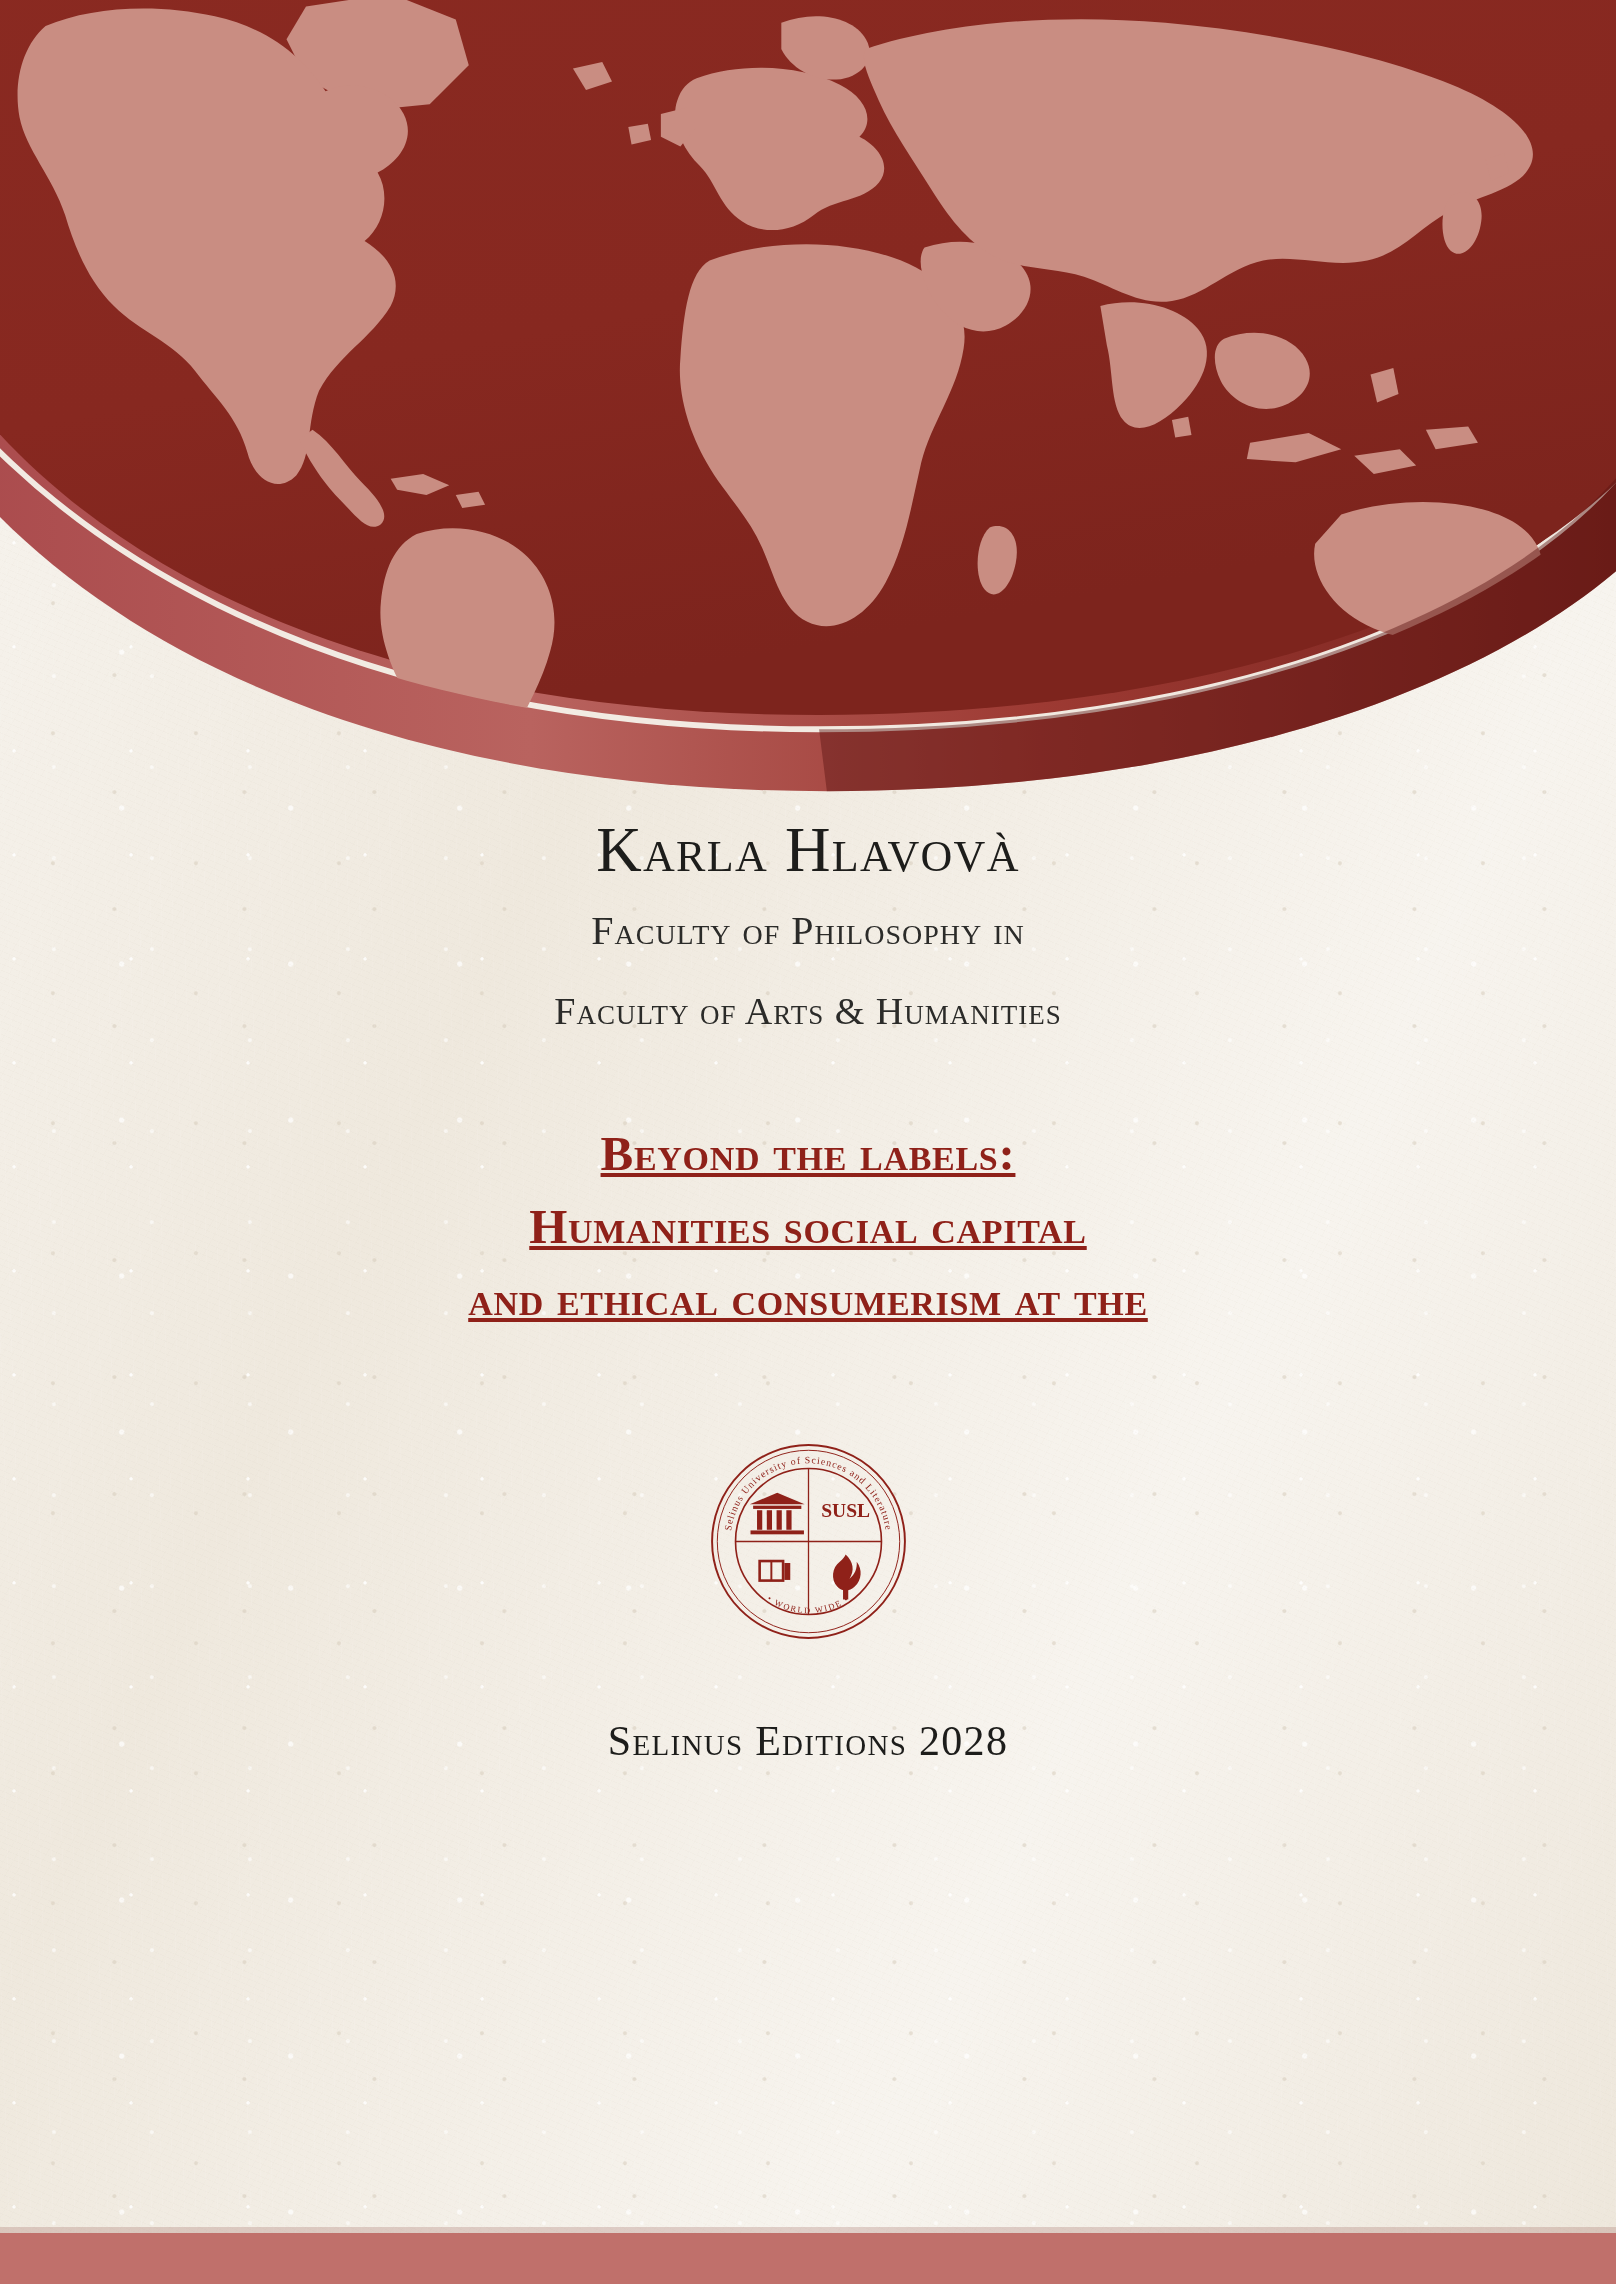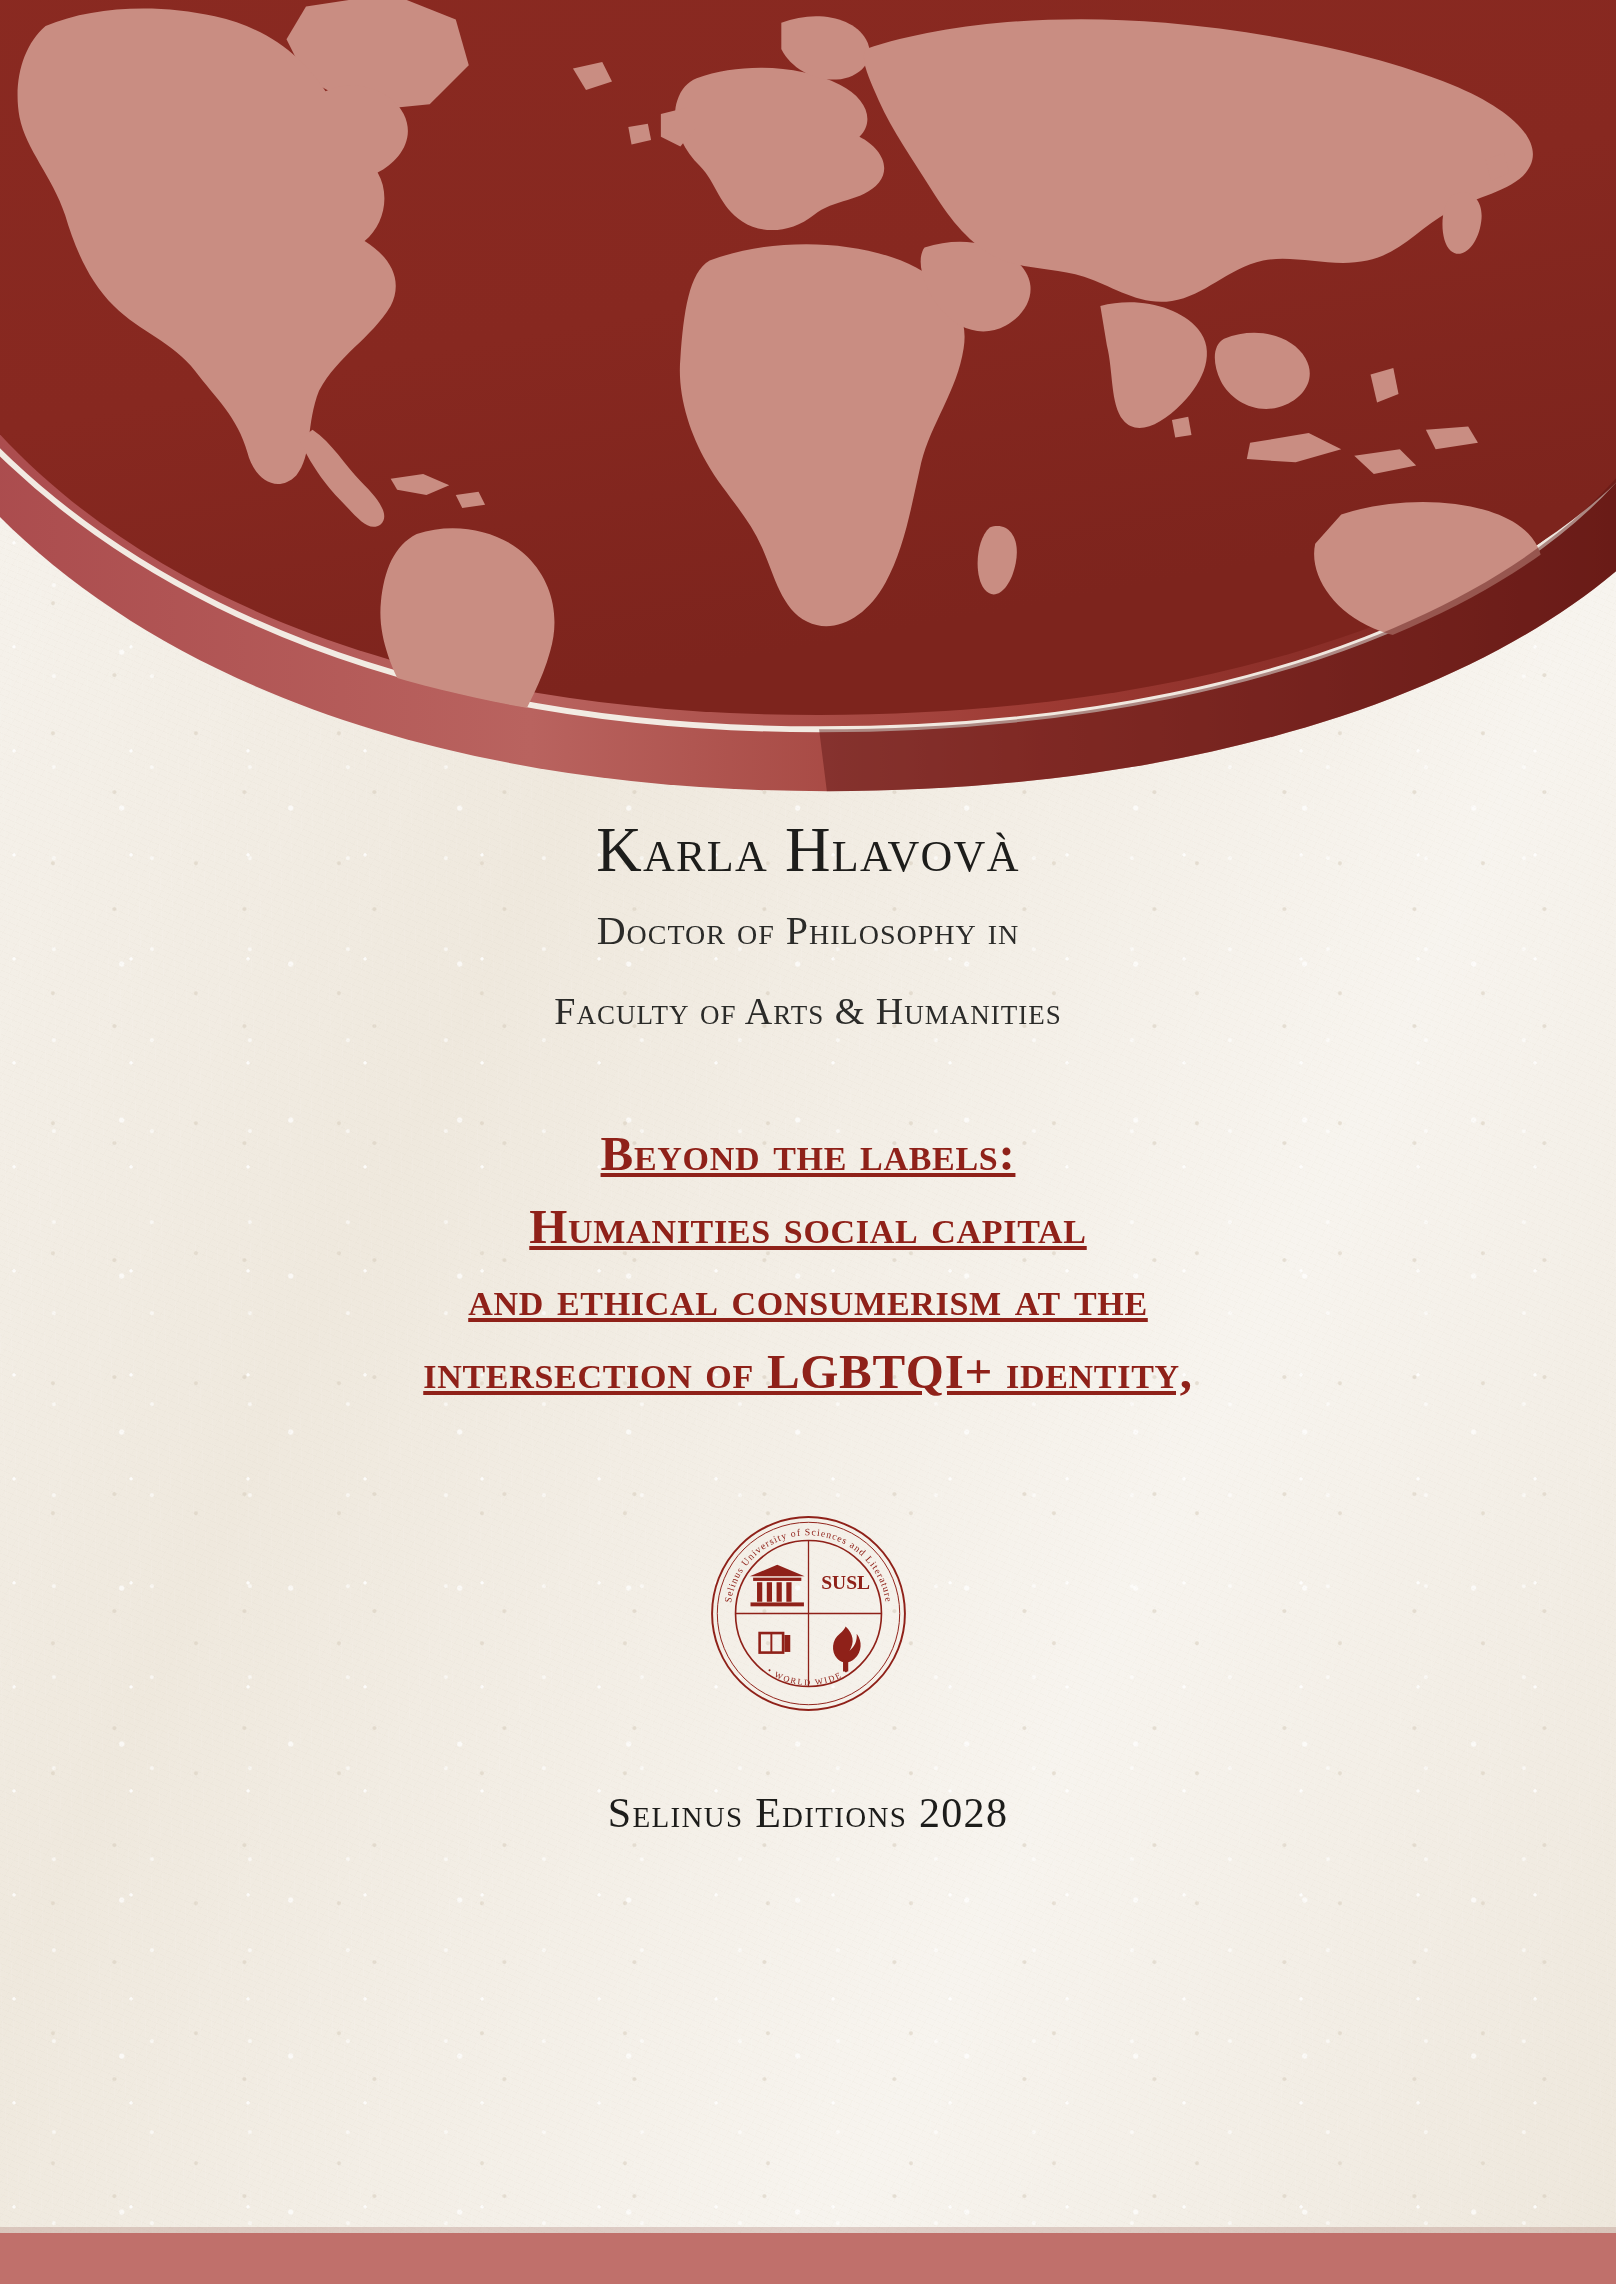--- a/index.html
+++ b/index.html
@@ -254,30 +254,29 @@
 
       <path d="M1258,1120 C2040,1120 2610,830 2610,420 L2700,460 C2700,900 2090,1215 1270,1215 Z" fill="#5c1512" opacity="0.45"></path>
     </svg>
   </div>
 
   <div class="content">
 
     <div class="author">Karla Hlavovà</div>
 
     <div class="degree">
-      <div>Doctor of Philosophy in</div>
+      <div>Faculty of Philosophy in</div>
     </div>
 
     <div class="faculty">Faculty of Arts &amp; Humanities</div>
 
     <div class="title">
       <span class="line">Beyond the labels:</span>
       <span class="line">Humanities social capital</span>
       <span class="line">and ethical consumerism at the</span>
-      <span class="line">intersection of LGBTQI+ identity,</span>
     </div>
 
     <div class="seal-wrap">
       <svg width="215" height="215" viewBox="0 0 330 330" xmlns="http://www.w3.org/2000/svg">
         <defs>
           <path id="sealArcTop" d="M 45,165 A 120,120 0 0 1 285,165"></path>
           <path id="sealArcBottom" d="M 55,165 A 110,110 0 0 0 275,165"></path>
         </defs>
 
         <circle cx="165" cy="165" r="148" fill="none" stroke="#8f2119" stroke-width="3"></circle>

